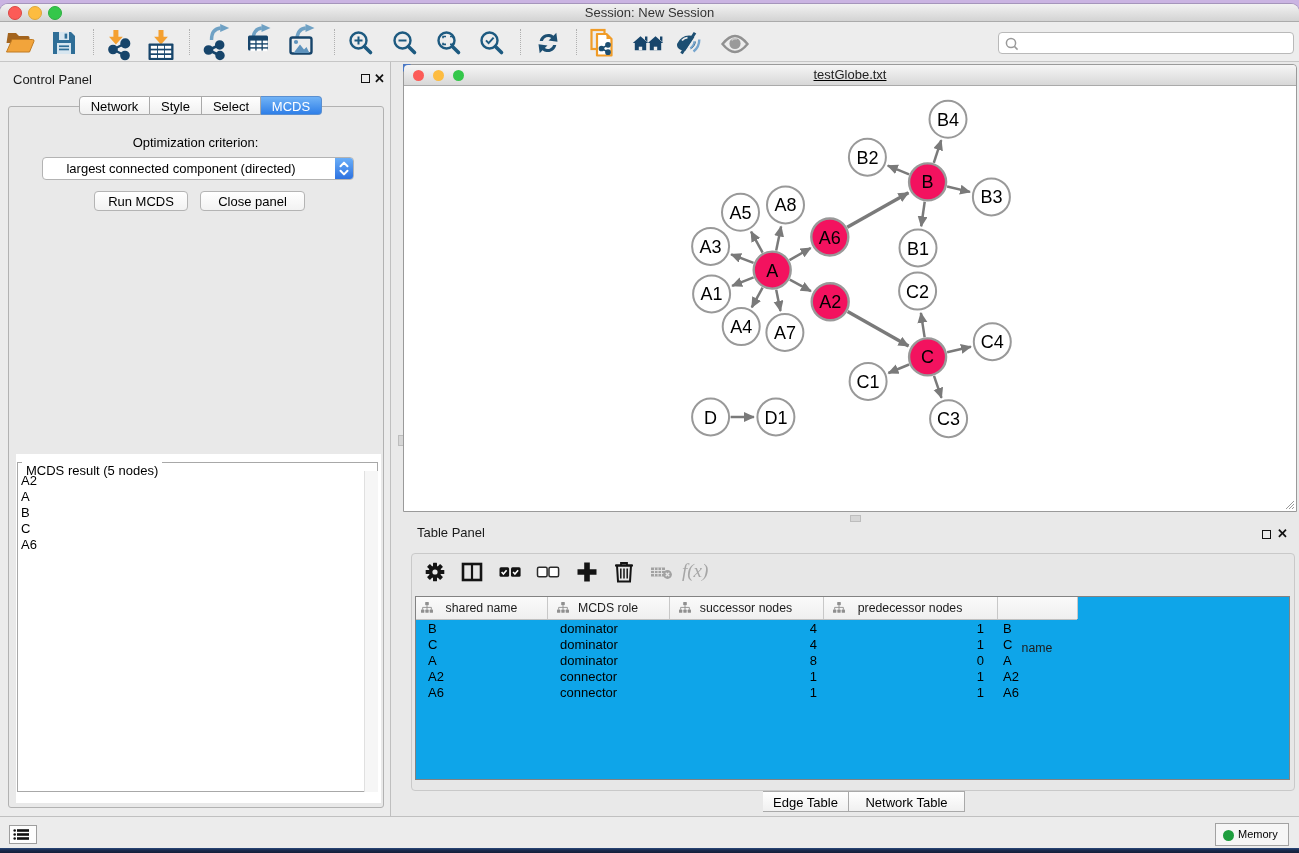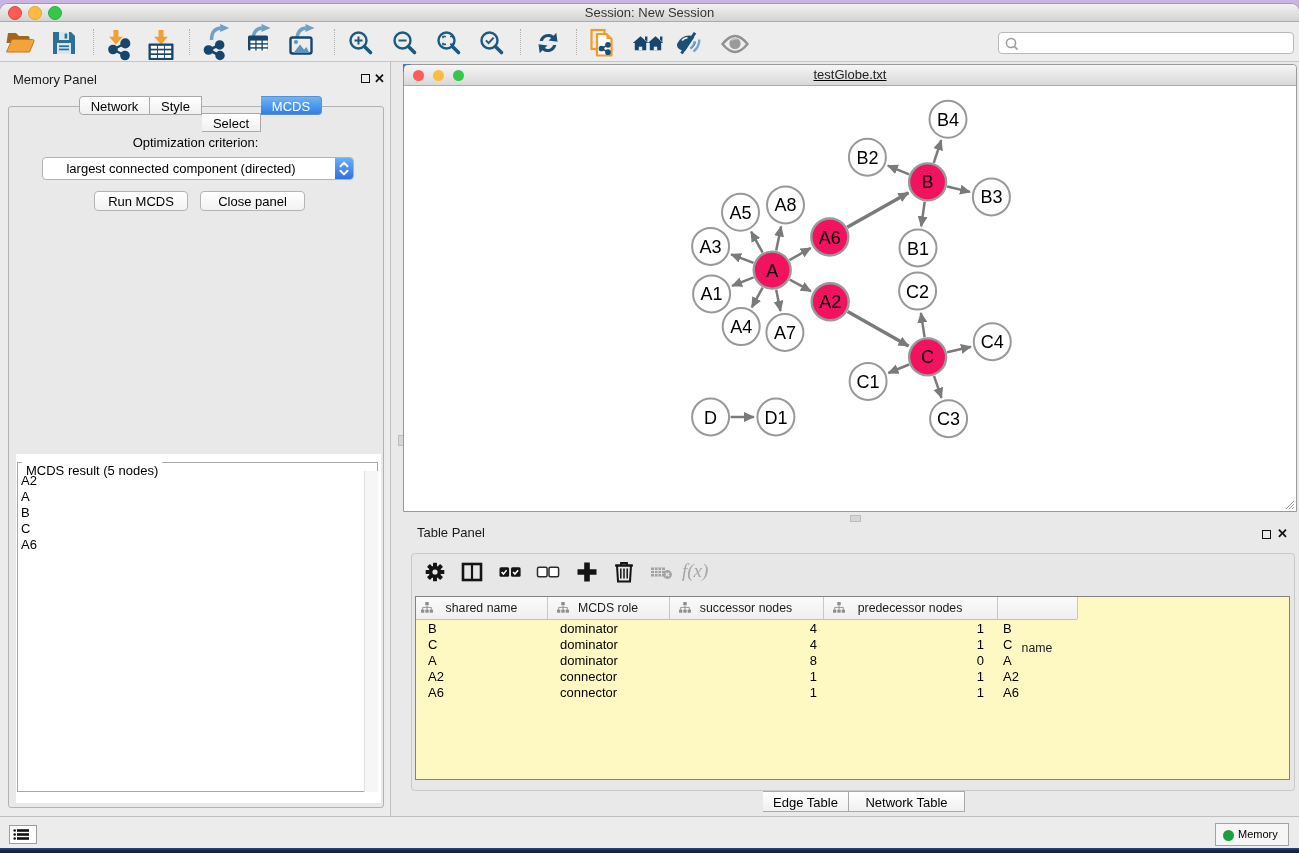--- a/index.html
+++ b/index.html
@@ -27,21 +27,21 @@
 
 #statusbar{left:0;top:816px;width:1299px;height:32px;background:#ececec;border-top:1px solid #c0c0c0;box-sizing:border-box;}
 
 #mdi{left:391px;top:62px;width:908px;height:754px;background:#e9e9e9;}
 
 #gwin{left:12px;top:2px;width:894px;height:448px;background:#fff;border:1px solid #9a9a9a;box-sizing:border-box;border-radius:4px 4px 0 0;}
 #gtitle{left:0;top:0;width:892px;height:20px;background:linear-gradient(#f6f6f6,#d8d8d8);border-bottom:1px solid #aaa;border-radius:4px 4px 0 0;text-decoration:underline;}
 #gtitle .tl{position:absolute;width:11px;height:11px;border-radius:50%;top:5px;}
 
 .tpanel-content{left:411px;top:553px;width:882px;height:236px;border:1px solid #c9c9c9;border-radius:4px;background:#e7e7e7;}
-#ttable{left:415px;top:596px;width:875px;height:184px;background:#fef9c3;border:1px solid #828282;box-sizing:border-box;}
+#ttable{left:415px;top:596px;width:875px;height:184px;background:#0ea5e9;border:1px solid #828282;box-sizing:border-box;}
 .hcell{position:absolute;top:0;height:22px;font-size:12.3px;color:#1c1c1c;line-height:22px;text-align:center;}
 .trow{position:absolute;font-size:13px;color:#000;height:16px;line-height:16px;}
 .btabs .tab{position:absolute;height:21px;line-height:21px;text-align:center;font-size:13px;color:#000;background:linear-gradient(#ffffff,#f0f0f0);border:1px solid #a9a9a9;border-left:none;box-sizing:border-box;}
 .btabs .tab.first{border-left:1px solid #a9a9a9;border-radius:4px 0 0 4px;margin-top:29px;}
 .btabs .tab.last{border-radius:0 4px 4px 0;margin-top:28px;}
 .btabs .tab.sel{background:linear-gradient(#71b3f6,#2f7fe8);color:#fff;border-color:#5a8fd0;}
 svg{display:block;}
 </style>
 </head>
 <body>
@@ -208,29 +208,29 @@
       </svg>
 
       <div style="position:absolute;left:998px;top:10px;width:296px;height:22px;background:#fff;border:1px solid #b9b9b9;border-radius:4px;box-sizing:border-box;">
         <svg width="16" height="16" viewBox="0 0 16 16" style="position:absolute;left:5px;top:3px;">
           <circle cx="7" cy="7" r="4.6" fill="none" stroke="#9a9a9a" stroke-width="1.5"></circle>
           <path d="M10.4,10.4 L13.6,13.6" stroke="#9a9a9a" stroke-width="1.5"></path>
         </svg>
       </div>
     </div>
     <div id="cpanel" class="abs">
-      <div class="abs paneltitle" style="left:13px;top:10px;">Memory Panel</div>
+      <div class="abs paneltitle" style="left:13px;top:10px;">Control Panel</div>
 
       <div class="abs" style="left:361px;top:12px;width:7px;height:7px;border:1.5px solid #111;"></div>
       <div class="abs" style="left:374px;top:9px;font-size:13px;font-weight:bold;color:#111;">✕</div>
       <div class="abs cpanel-content"></div>
       <div class="abs tabrow" style="top:34px;">
         <div class="tab first" style="left:79px;width:71px;">Network</div>
         <div class="tab" style="left:150px;width:52px;">Style</div>
-        <div class="tab" style="left:202px;width:59px;margin-top:17px;">Select</div>
+        <div class="tab" style="left:202px;width:59px;">Select</div>
         <div class="tab sel last" style="left:261px;width:61px;">MCDS</div>
       </div>
       <div class="abs" style="left:8px;top:73px;width:375px;text-align:center;font-size:13px;color:#000;">Optimization criterion:</div>
 
       <div class="abs" style="left:42px;top:95px;width:312px;height:23px;background:#fff;border:1px solid #b3b3b3;border-radius:4px;box-sizing:border-box;">
         <div style="position:absolute;left:0;top:0;width:276px;height:21px;text-align:center;font-size:13px;line-height:21px;color:#000;">largest connected component (directed)</div>
         <div style="position:absolute;right:0;top:0;width:18px;height:21px;background:linear-gradient(#6aaef8,#2d72e0);border-radius:0 3px 3px 0;">
           <svg width="18" height="21" viewBox="0 0 18 21">
             <path d="M5.5 8.2 L9 4.6 L12.5 8.2" fill="none" stroke="#fff" stroke-width="2" stroke-linecap="round" stroke-linejoin="round"></path>
             <path d="M5.5 12.8 L9 16.4 L12.5 12.8" fill="none" stroke="#fff" stroke-width="2" stroke-linecap="round" stroke-linejoin="round"></path>

